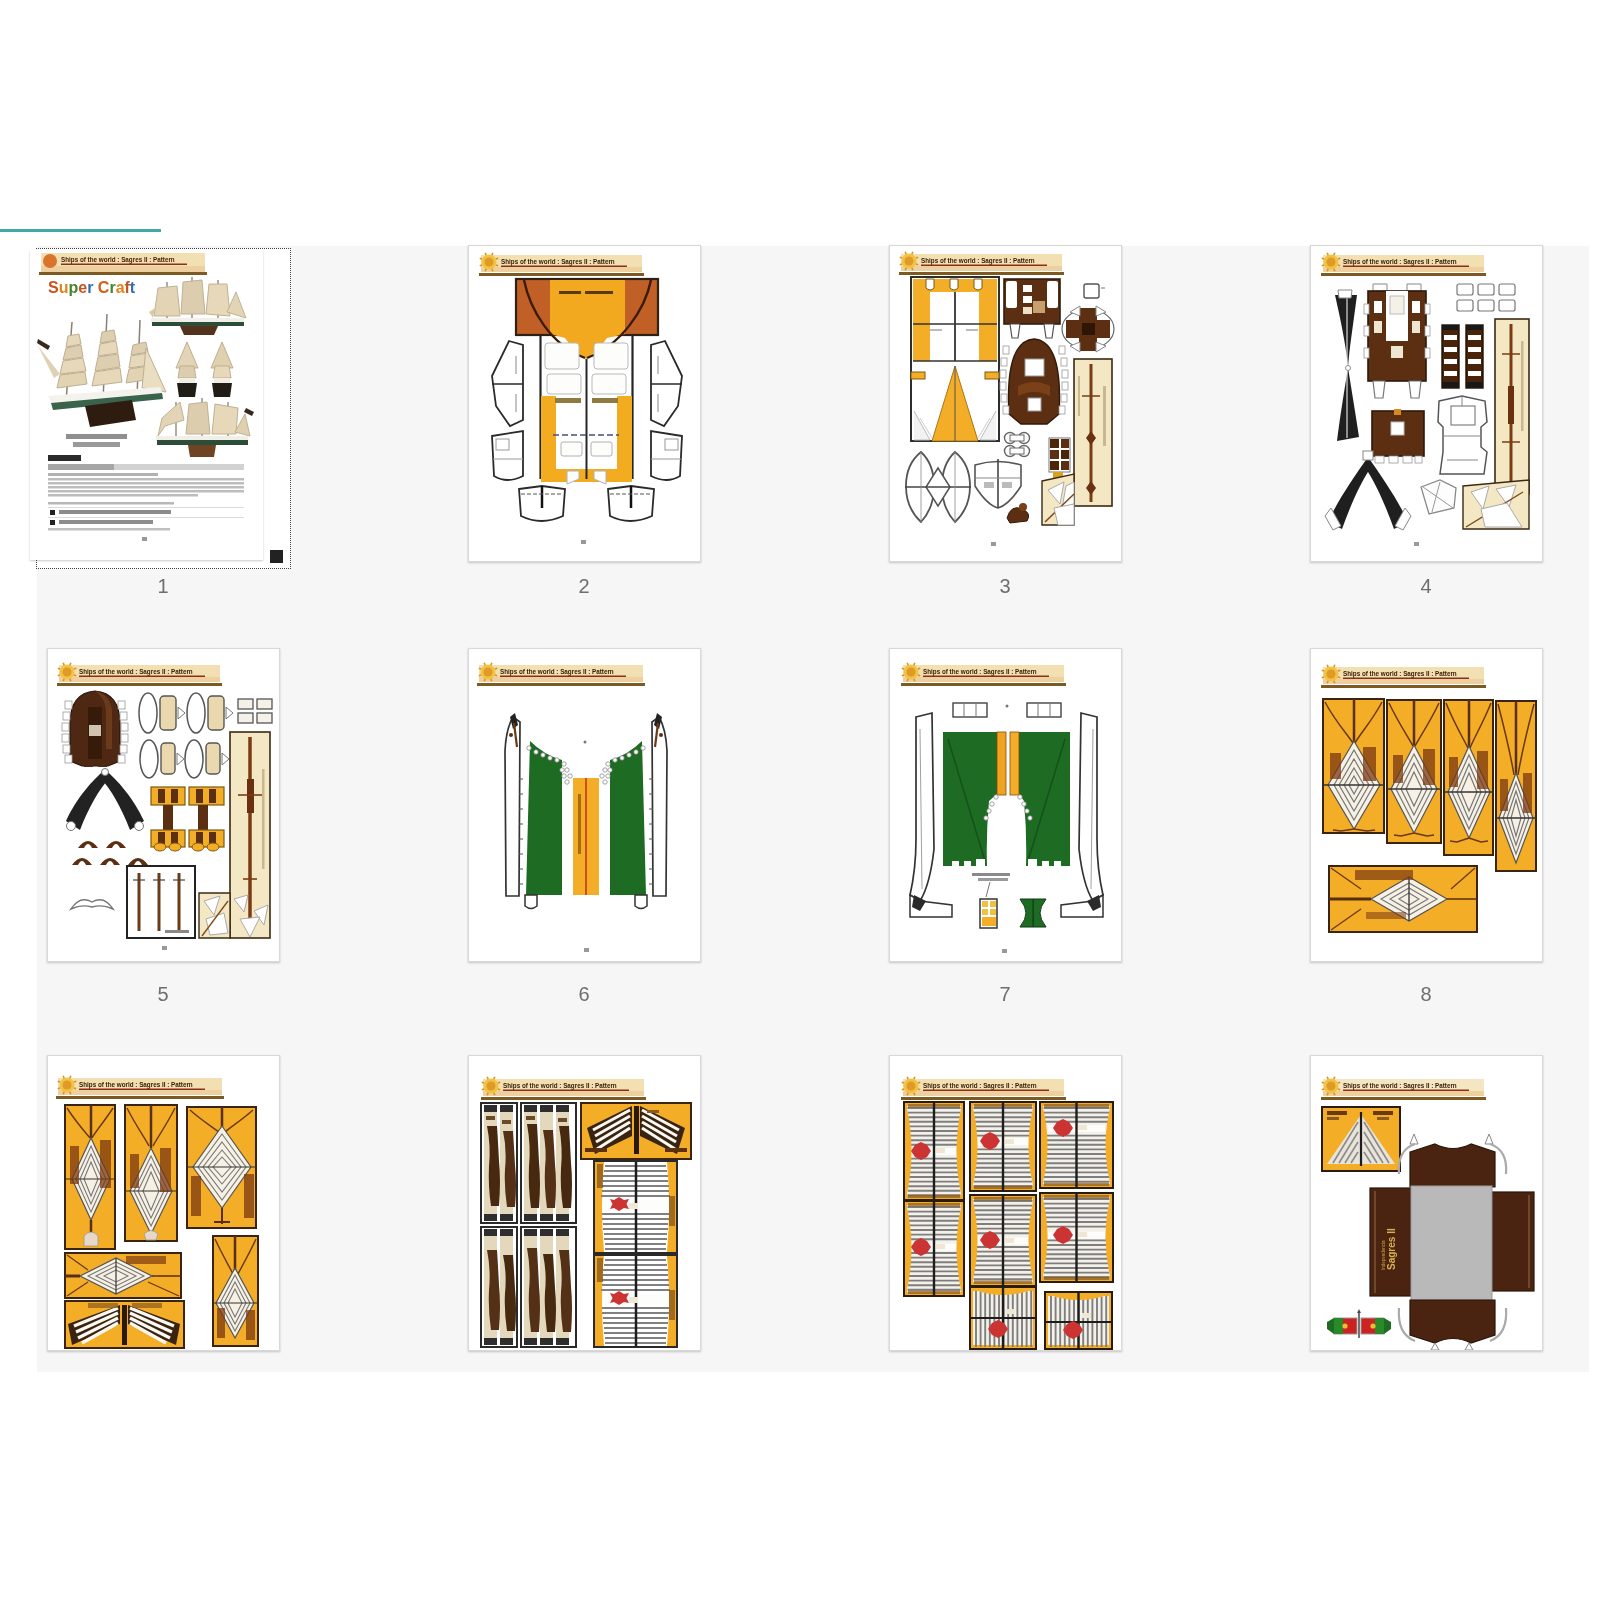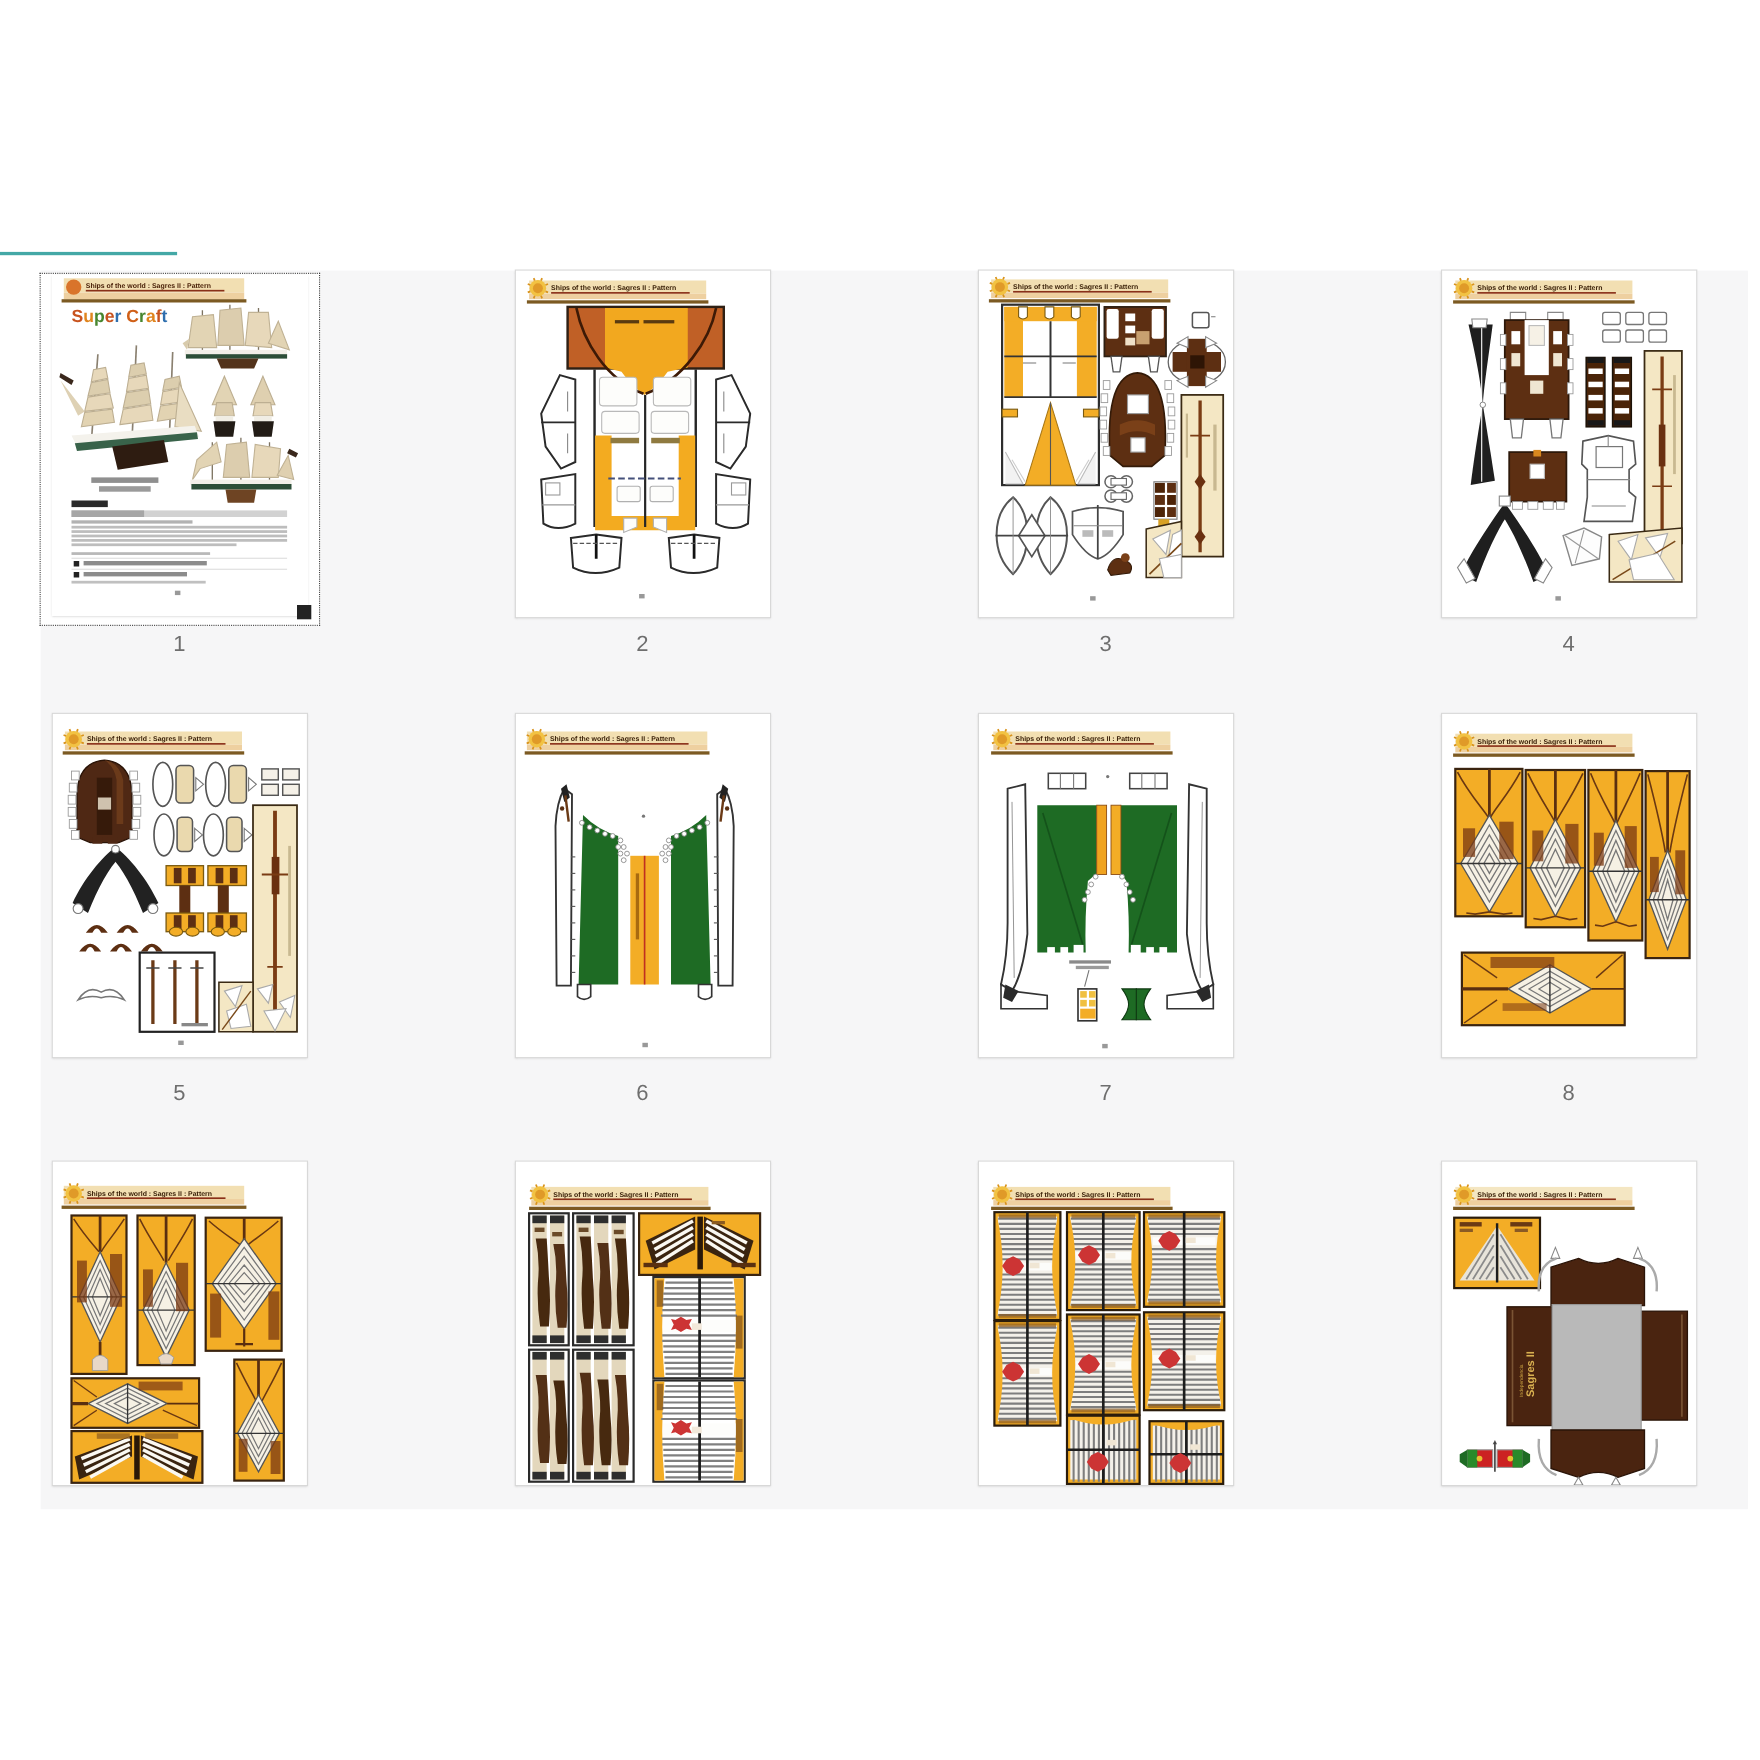--- a/index.html
+++ b/index.html
@@ -10,21 +10,21 @@
 </style>
 </head>
 <body>
 
 <div style="position:absolute;left:0;top:229px;width:161px;height:3px;background:#44a8a6;"></div>
 
 <div style="position:absolute;left:37px;top:246px;width:1552px;height:1126px;background:#f6f6f7;"></div>
 
 <div style="position:absolute;left:36px;top:248px;width:255px;height:321px;border:1px dotted #3f3f3f;box-sizing:border-box;background:#fff;"></div>
 
-<div class="page" style="left:47px;top:250px;width:233px;height:310px;border:none;">
+<div class="page" style="left:30px;top:250px;width:233px;height:310px;border:none;">
 <svg width="233" height="310" viewBox="0 0 233 310">
 
   <g>
     <rect x="11" y="3" width="164" height="13" fill="#f2dfb2"></rect>
     <rect x="11" y="16" width="164" height="6" fill="#eed0a0"></rect>
     <rect x="9" y="22" width="168" height="3" fill="#7c5a22"></rect>
     <circle cx="20" cy="11" r="7" fill="#d9742b"></circle>
     <text x="31" y="12" font-size="6.3" font-weight="bold" fill="#4a2008">Ships of the world : Sagres II : Pattern</text>
     <rect x="31" y="13.5" width="126" height="1.5" fill="#8a3018"></rect>
   </g>

